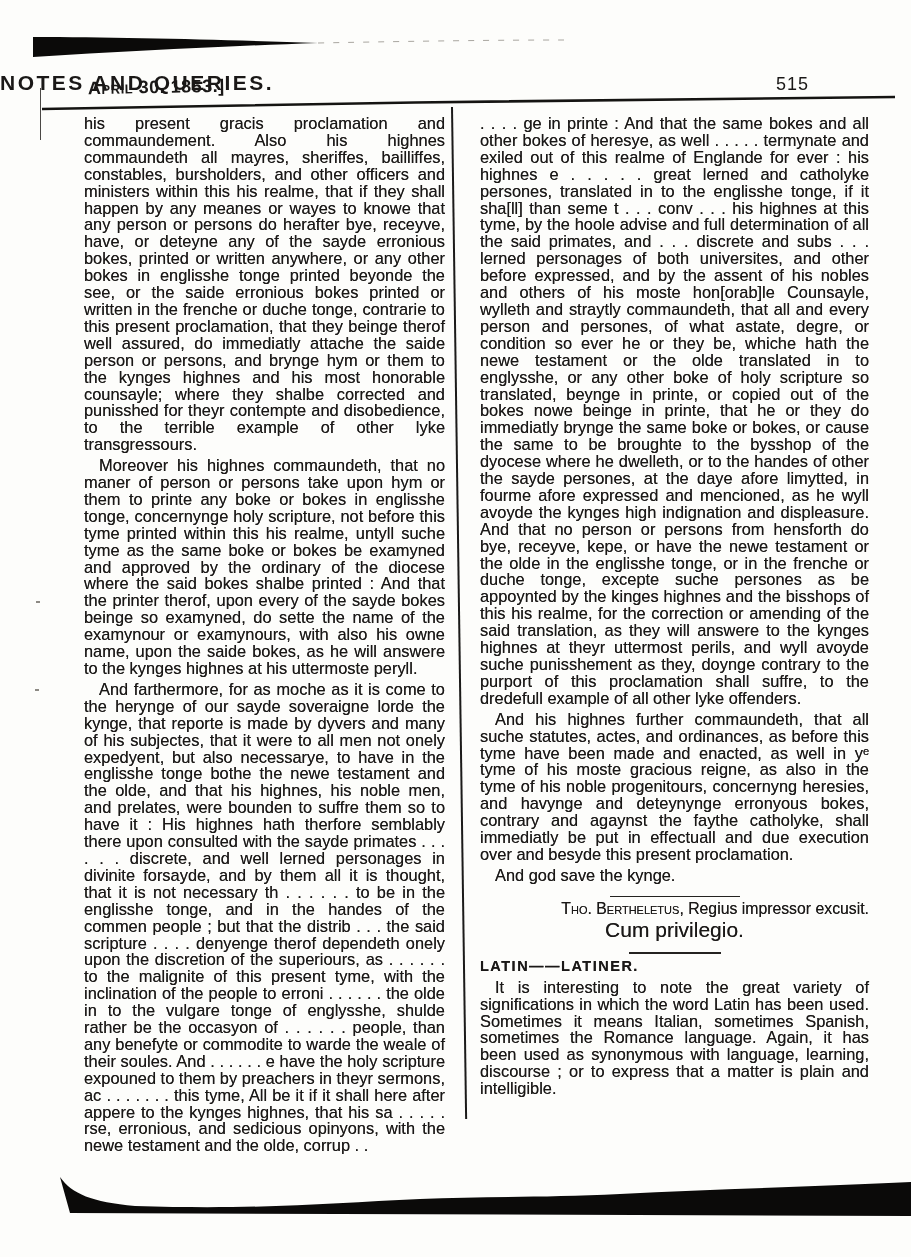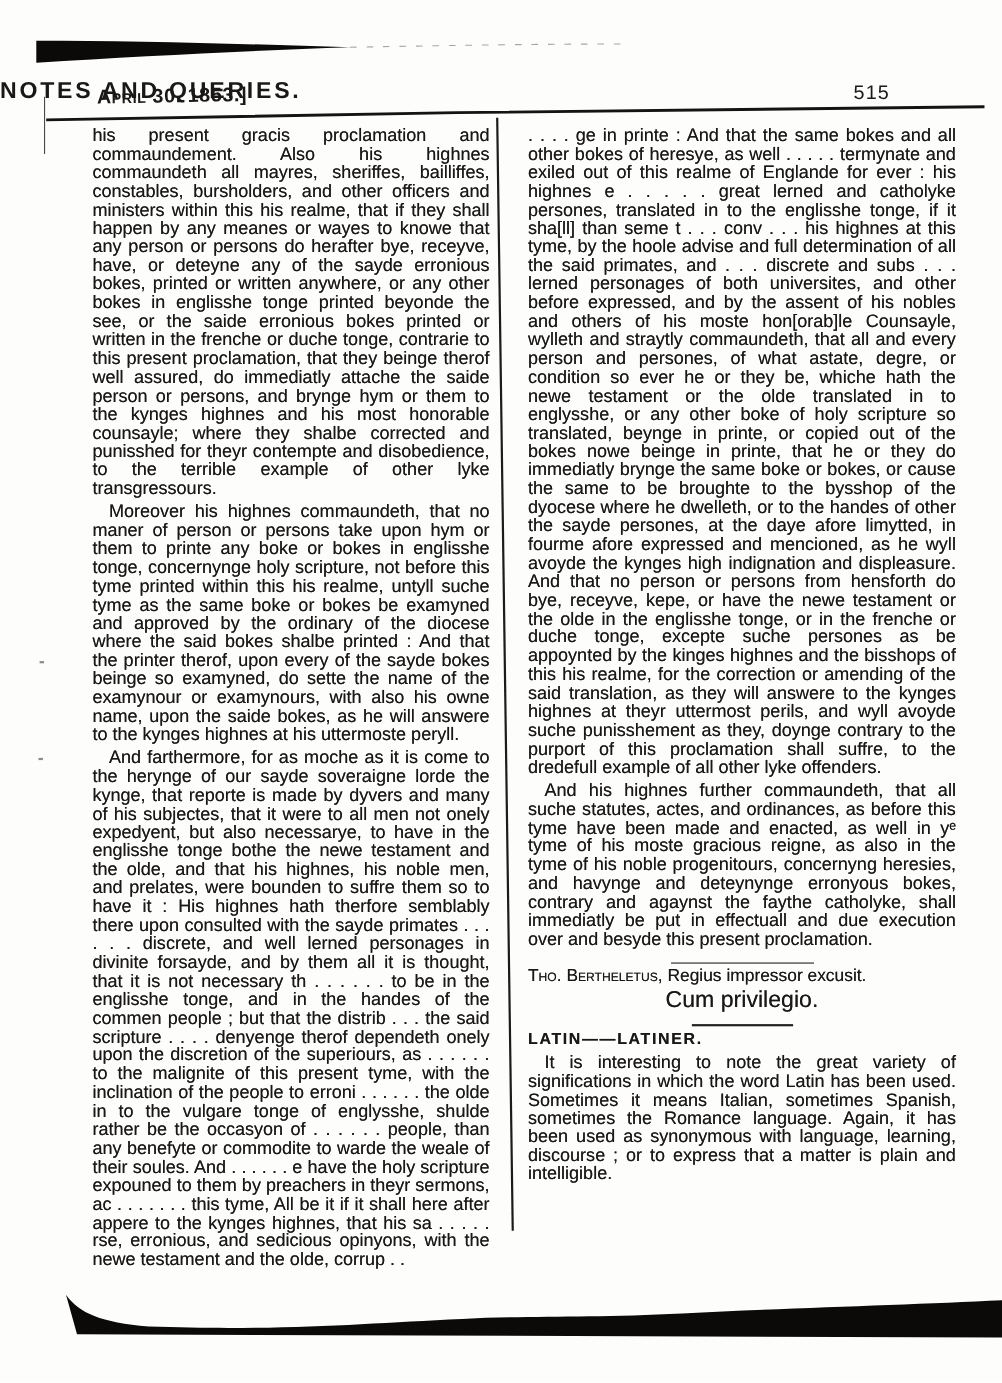--- a/index.html
+++ b/index.html
@@ -55,21 +55,21 @@
   .col-right{left:476px;width:397px;}
   .col p{margin:4px;}
   .col p.ind{text-indent:15px;}
   
   .short-rule{
     height:1.6px;background:#242220;border:0;
     width:130px;margin:12px auto 0 auto;
   }
   .short-rule.r2{width:92px;margin:13px auto 0 auto;}
   .imprint-l1{
-    margin:7px 0 0 0;text-align:left;font-size:15.8px;
+    margin:7px 0 0 0;text-align:right;font-size:15.8px;
     text-indent:0 !important;
   }
   .sc{font-variant:small-caps;}
   .imprint-l2{margin:0;text-align:center;font-size:21px;text-indent:0 !important;}
   
   .art-heading{
     margin:27px 0 0 0;text-align:left;
     font-size:14.5px;font-weight:bold;letter-spacing:1.5px;
     text-indent:0 !important;
   }
@@ -99,20 +99,21 @@
 
   <div class="col col-left">
     <p>his present gracis proclamation and commaundement.  Also his highnes commaundeth all mayres, sheriffes, bailliffes, constables, bursholders, and other officers and ministers within this his realme, that if they shall happen by any meanes or wayes to knowe that any person or persons do herafter bye, receyve, have, or deteyne any of the sayde erronious bokes, printed or written anywhere, or any other bokes in englisshe tonge printed beyonde the see, or the saide erronious bokes printed or written in the frenche or duche tonge, contrarie to this present proclamation, that they beinge therof well assured, do immediatly attache the saide person or persons, and brynge hym or them to the kynges highnes and his most honorable counsayle; where they shalbe corrected and punisshed for theyr contempte and disobedience, to the terrible example of other lyke transgressours.</p>
     <p class="ind">Moreover his highnes commaundeth, that no maner of person or persons take upon hym or them to printe any boke or bokes in englisshe tonge, concernynge holy scripture, not before this tyme printed within this his realme, untyll suche tyme as the same boke or bokes be examyned and approved by the ordinary of the diocese where the said bokes shalbe printed : And that the printer therof, upon every of the sayde bokes beinge so examyned, do sette the name of the examynour or examynours, with also his owne name, upon the saide bokes, as he will answere to the kynges highnes at his uttermoste peryll.</p>
     <p class="ind">And farthermore, for as moche as it is come to the herynge of our sayde soveraigne lorde the kynge, that reporte is made by dyvers and many of his subjectes, that it were to all men not onely expedyent, but also necessarye, to have in the englisshe tonge bothe the newe testament and the olde, and that his highnes, his noble men, and prelates, were bounden to suffre them so to have it : His highnes hath therfore semblably there upon consulted with the sayde primates . . . . . . discrete, and well lerned personages in divinite forsayde, and by them all it is thought, that it is not necessary th . . . . . . to be in the englisshe tonge, and in the handes of the commen people ; but that the distrib . . . the said scripture . . . . denyenge therof dependeth onely upon the discretion of the superiours, as . . . . . . to the malignite of this present tyme, with the inclination of the people to erroni . . . . . . the olde in to the vulgare tonge of englysshe, shulde rather be the occasyon of . . . . . . people, than any benefyte or commodite to warde the weale of their soules.  And . . . . . . e have the holy scripture expouned to them by preachers in theyr sermons, ac . . . . . . . this tyme, All be it if it shall here after appere to the kynges highnes, that his sa . . . . . rse, erronious, and sedicious opinyons, with the newe testament and the olde, corrup . .</p>
   </div>
 
   <div class="col col-right">
     <p>. . . . ge in printe : And that the same bokes and all other bokes of heresye, as well . . . . . termynate and exiled out of this realme of Englande for ever : his highnes e . . . . . great lerned and catholyke persones, translated in to the englisshe tonge, if it sha[ll] than seme t . . . conv . . . his highnes at this tyme, by the hoole advise and full determination of all the said primates, and . . . discrete and subs . . . lerned personages of both universites, and other before expressed, and by the assent of his nobles and others of his moste hon[orab]le Counsayle, wylleth and straytly commaundeth, that all and every person and persones, of what astate, degre, or condition so ever he or they be, whiche hath the newe testament or the olde translated in to englysshe, or any other boke of holy scripture so translated, beynge in printe, or copied out of the bokes nowe beinge in printe, that he or they do immediatly brynge the same boke or bokes, or cause the same to be broughte to the bysshop of the dyocese where he dwelleth, or to the handes of other the sayde persones, at the daye afore limytted, in fourme afore expressed and mencioned, as he wyll avoyde the kynges high indignation and displeasure.  And that no person or persons from hensforth do bye, receyve, kepe, or have the newe testament or the olde in the englisshe tonge, or in the frenche or duche tonge, excepte suche persones as be appoynted by the kinges highnes and the bisshops of this his realme, for the correction or amending of the said translation, as they will answere to the kynges highnes at theyr uttermost perils, and wyll avoyde suche punisshement as they, doynge contrary to the purport of this proclamation shall suffre, to the dredefull example of all other lyke offenders.</p>
     <p class="ind">And his highnes further commaundeth, that all suche statutes, actes, and ordinances, as before this tyme have been made and enacted, as well in yᵉ tyme of his moste gracious reigne, as also in the tyme of his noble progenitours, concernyng heresies, and havynge and deteynynge erronyous bokes, contrary and agaynst the faythe catholyke, shall immediatly be put in effectuall and due execution over and besyde this present proclamation.</p>
+    <p class="ind">And god save the kynge.</p>
 
     <hr class="short-rule">
     <p class="imprint-l1"><span class="sc">Tho. </span><span class="sc">Bertheletus</span><span>, Regius impressor excusit.</span></p>
     <p class="imprint-l2">Cum privilegio.</p>
     <hr class="short-rule r2">
 
     <p class="art-heading">LATIN——LATINER.</p>
     <p class="art-body ind">It is interesting to note the great variety of significations in which the word Latin has been used. Sometimes it means Italian, sometimes Spanish, sometimes the Romance language.  Again, it has been used as synonymous with language, learning, discourse ; or to express that a matter is plain and intelligible.</p>
   </div>
 

